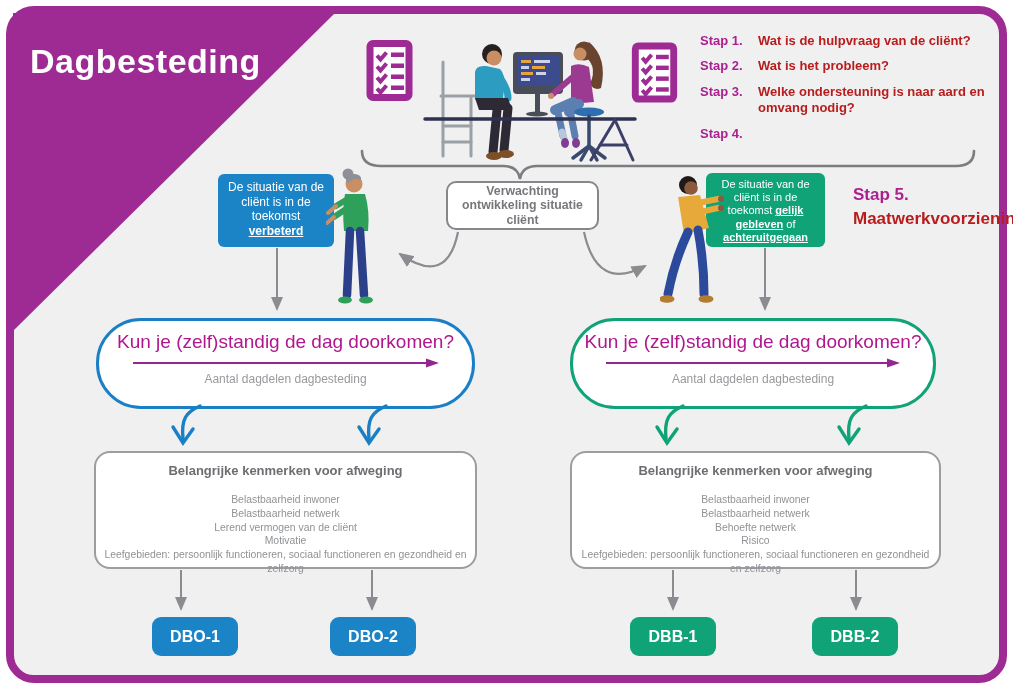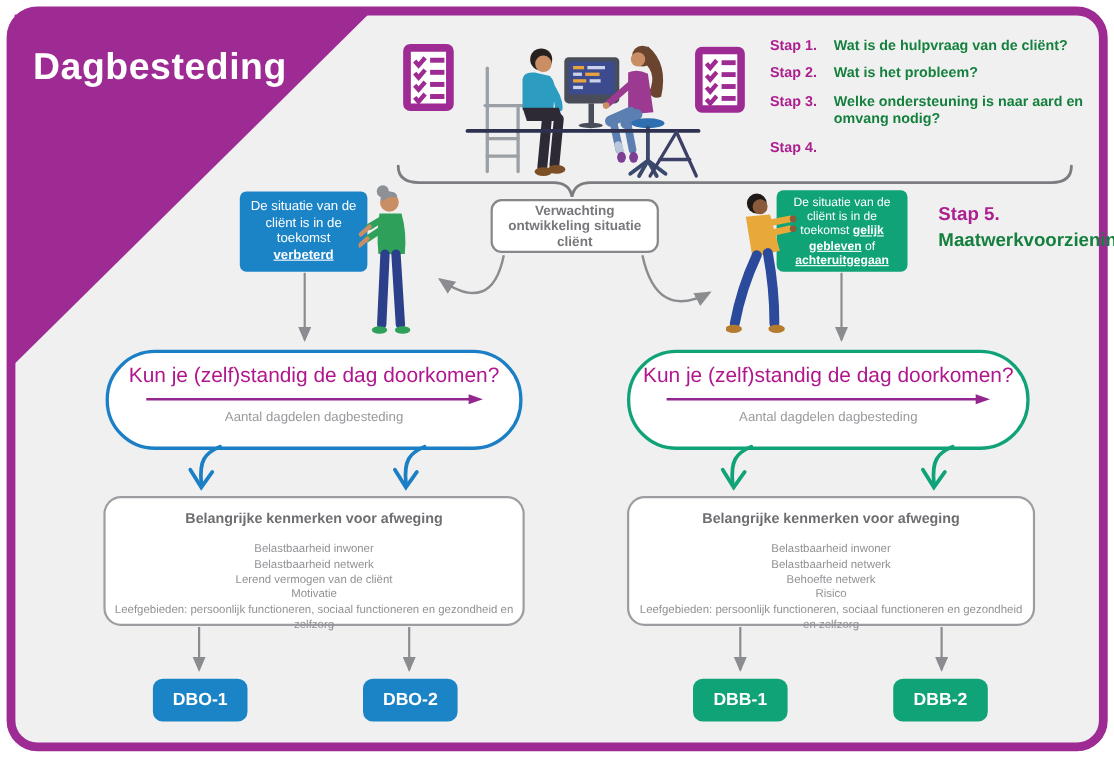--- a/index.html
+++ b/index.html
@@ -8,21 +8,21 @@
   .frame{left:6px;top:6px;width:1001px;height:677px;box-sizing:border-box;
          border:8px solid #9e2b94;border-radius:28px;background:#f0f0f1;}
   .triangle{left:13px;top:13px;width:322px;height:318px;background:#9e2b94;
             clip-path:polygon(0 0,100% 0,0 100%);}
   .page-title{left:30px;top:42px;color:#fff;font-size:34px;font-weight:bold;letter-spacing:.5px;}
   .overlay{left:0;top:0;width:1013px;height:689px;pointer-events:none;}
 
   .steps{left:700px;top:33px;width:285px;display:grid;grid-template-columns:52px 1fr;
          column-gap:6px;row-gap:9px;font-size:13px;font-weight:bold;line-height:1.26;}
   .step-label{color:#ab1f8e;white-space:nowrap;}
-  .step-text{color:#15803d;}
+  .step-text{color:#b91c1c;}
   .step5{left:853px;top:183px;width:145px;font-size:17px;font-weight:bold;line-height:1.4;}
   .step5 .step-label{display:block;}
   .step5 .step-text{display:block;}
 
   .exp-box{left:446px;top:181px;width:153px;height:49px;box-sizing:border-box;background:#fff;
            border:2px solid #85878a;border-radius:10px;display:flex;align-items:center;justify-content:center;
            text-align:center;color:#77787b;font-weight:bold;font-size:12.3px;line-height:1.16;padding:2px 6px;}
 
   .sit-box{box-sizing:border-box;color:#fff;text-align:center;border-radius:6px;}
   .sit-blue{left:218px;top:174px;width:116px;height:73px;background:#1b84c7;
@@ -42,21 +42,21 @@
          text-align:center;padding-top:10px;}
   .k-left{left:94px;top:451px;width:383px;height:118px;}
   .k-right{left:570px;top:451px;width:371px;height:118px;}
   .k-title{font-size:13px;font-weight:bold;color:#6d6e71;margin-bottom:15px;}
   .k-item{font-size:10.4px;color:#909295;line-height:1.33;padding:0 8px;}
 
   .btn{width:86px;height:39px;border-radius:9px;display:flex;align-items:center;justify-content:center;
        color:#fff;font-size:16px;font-weight:bold;border:none;cursor:pointer;}
   .btn-blue{background:#1b84c7;}
   .btn-green{background:#0fa377;}
-  .b1{left:139px;top:617px;} .b2{left:330px;top:617px;}
+  .b1{left:152px;top:617px;} .b2{left:330px;top:617px;}
   .b3{left:630px;top:617px;} .b4{left:812px;top:617px;}
 </style>
 </head>
 <body>
 
 <div class="canvas">
 
   <div class="abs frame"></div>
   <div class="abs triangle"></div>
   <div class="abs page-title">Dagbesteding</div>

